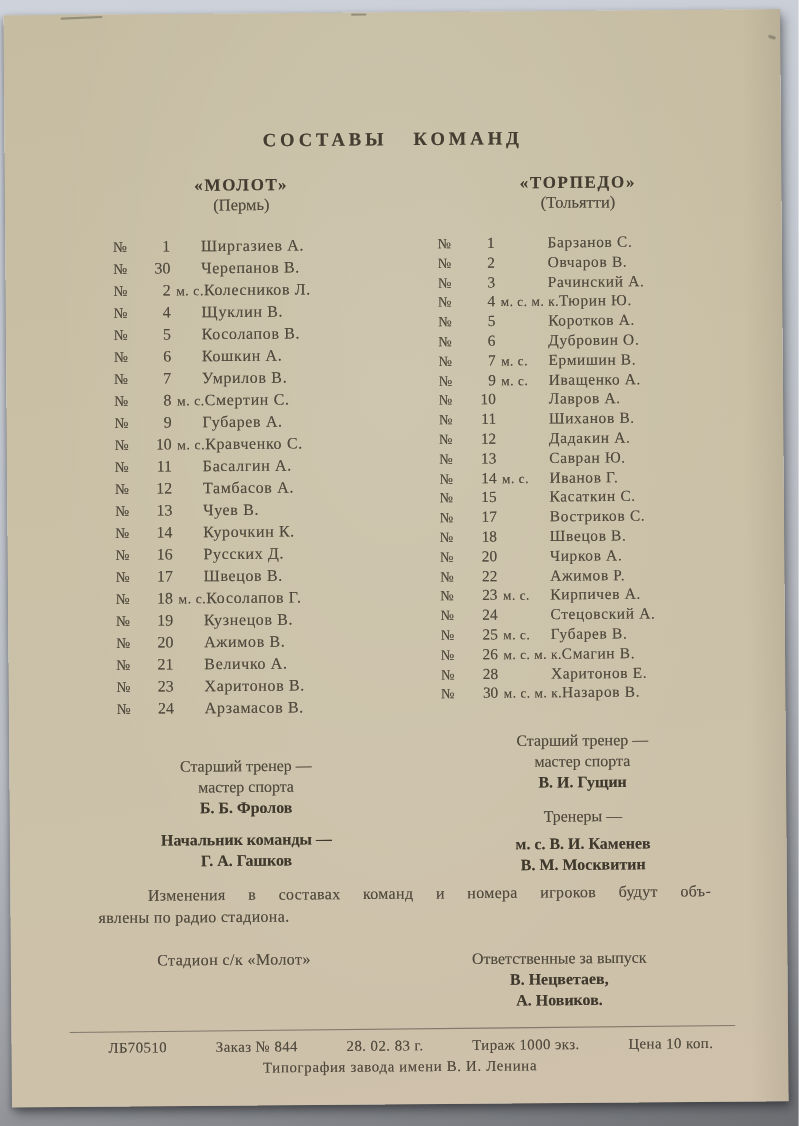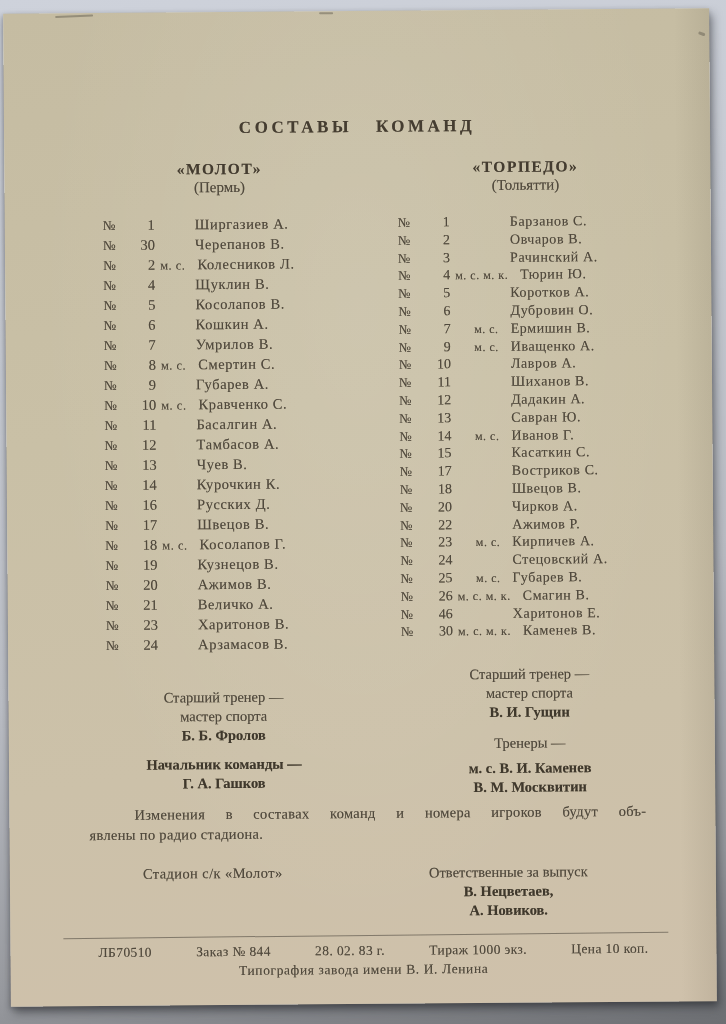--- a/index.html
+++ b/index.html
@@ -39,22 +39,22 @@
   .tcity{font-size:15px;line-height:18px;}
 
   .rosters{margin-top:20px;}
   .prow{display:flex;align-items:baseline;white-space:nowrap;}
   .col-l .prow{height:20px;font-size:14.5px;}
   .col-r .prow{height:17.8px;font-size:14px;}
   .psym{width:26px;font-size:0.92em;}
   .pnum{width:26px;text-align:right;}
   .pqual{padding-left:5px;font-size:0.86em;letter-spacing:0.5px;}
   .col-l .pqual{min-width:23px;}
-  .col-r .pqual{min-width:43px;text-align:right;}
-  .pname{letter-spacing:0.6px;margin-left:12px;}
+  .col-r .pqual{min-width:43px;}
+  .pname{letter-spacing:0.6px;}
 
   .staff{text-align:center;font-size:14.5px;line-height:19px;}
   .col-l .staff{margin-top:32px;}
   .col-r .staff{margin-top:24px;}
   .sgap{height:10px;}
   .sgap-sm{height:6px;}
   .col-r .sgap{height:12px;}
   .bold{font-weight:bold;color:#3f382c;}
 
   .notice{margin:6px 69px 0 80px;font-size:14.5px;line-height:19.5px;letter-spacing:0.3px;}
@@ -406,30 +406,30 @@
 
   <div class="prow">
     <span class="psym">№</span>
     <span class="pnum">26</span>
     <span class="pqual">м. с. м. к.</span>
     <span class="pname">Смагин В.</span>
   </div>
 
   <div class="prow">
     <span class="psym">№</span>
-    <span class="pnum">46</span>
+    <span class="pnum">28</span>
     <span class="pqual"></span>
     <span class="pname">Харитонов Е.</span>
   </div>
 
   <div class="prow">
     <span class="psym">№</span>
     <span class="pnum">30</span>
     <span class="pqual">м. с. м. к.</span>
-    <span class="pname">Каменев В.</span>
+    <span class="pname">Назаров В.</span>
   </div>
 </div>
       <div class="staff">
         <div>Старший тренер —</div>
         <div>мастер спорта</div>
         <div class="bold">В. И. Гущин</div>
         <div class="sgap"></div>
         <div>Тренеры —</div>
         <div class="sgap-sm"></div>
         <div class="bold">м. с. В. И. Каменев</div>

